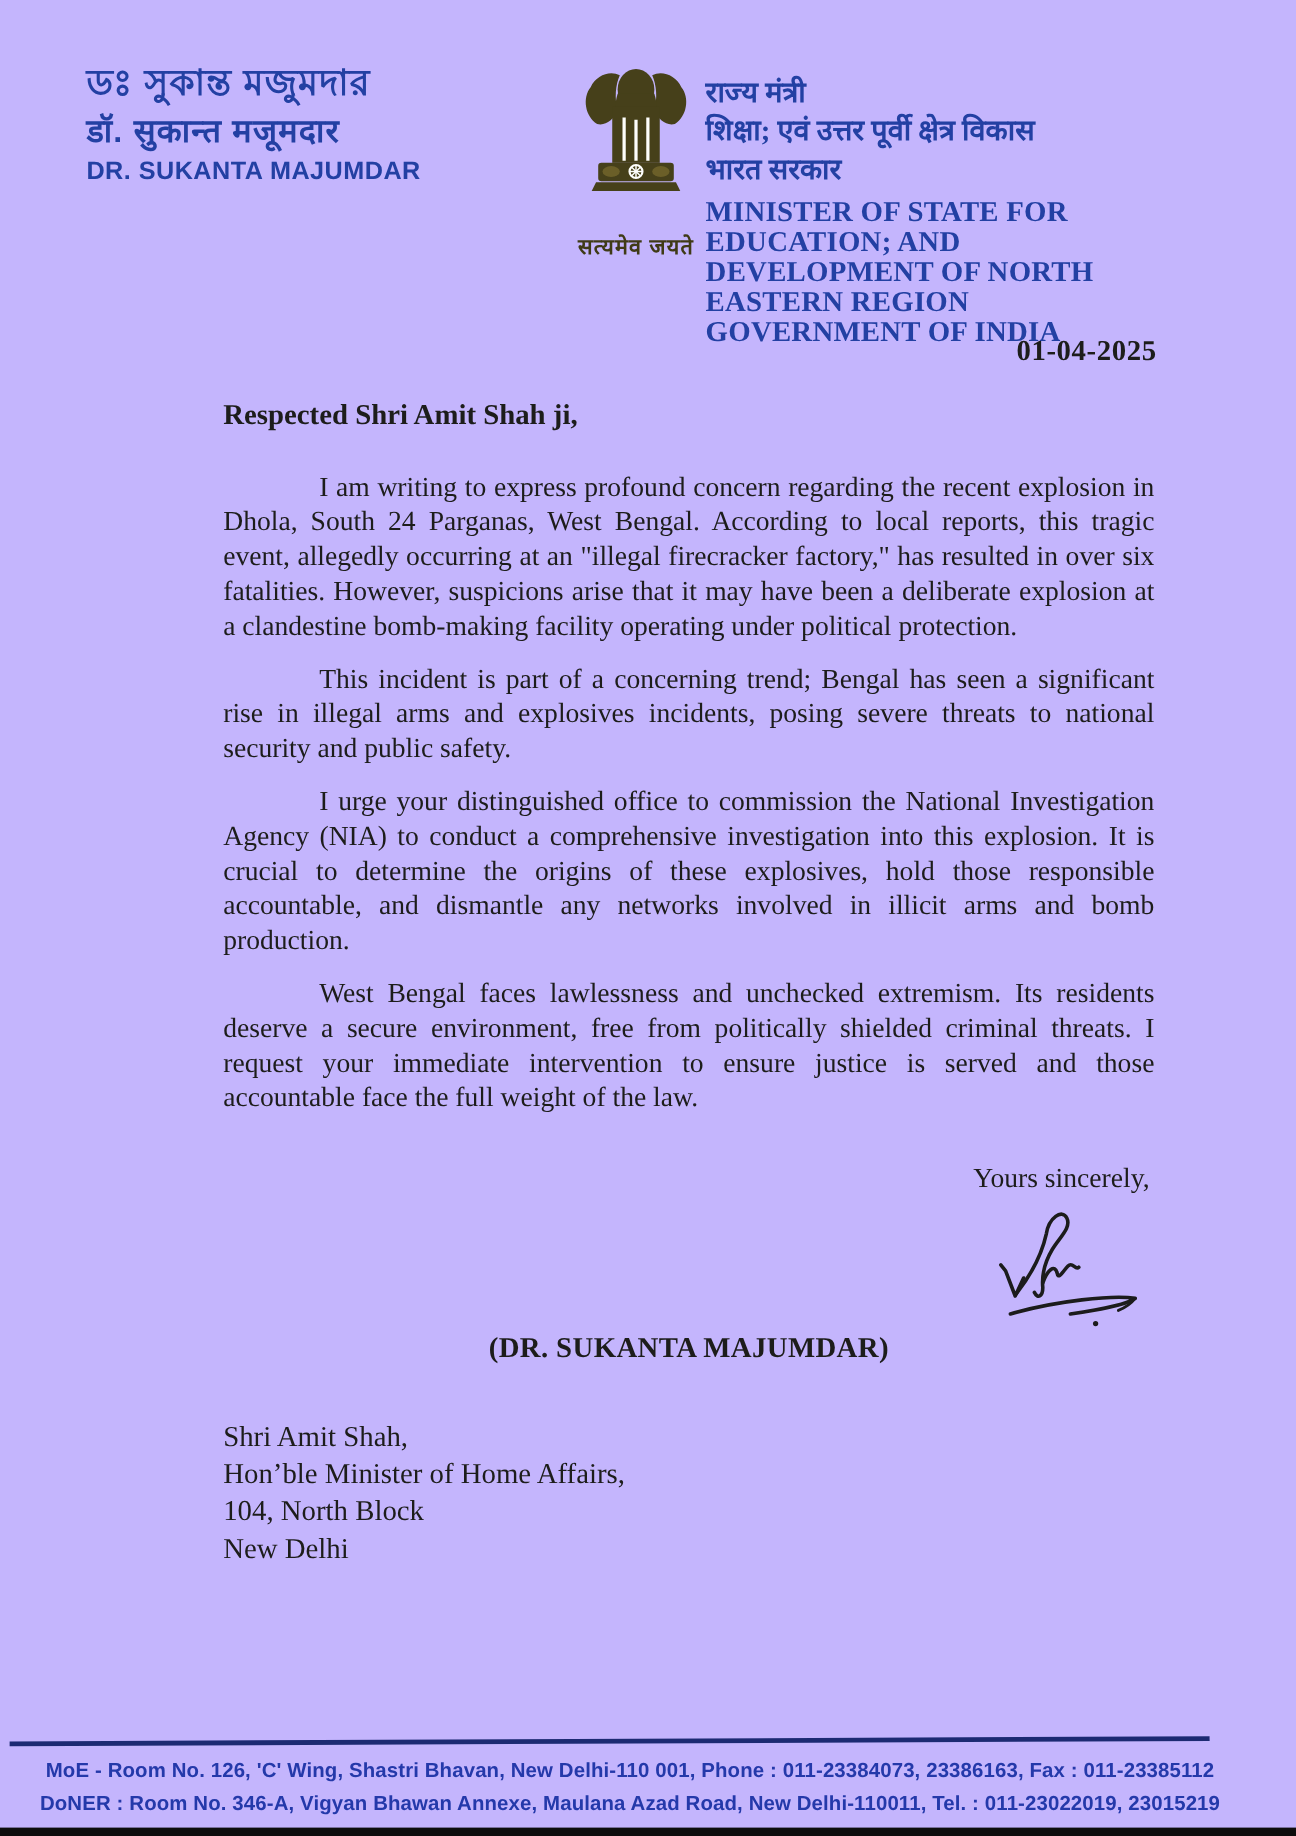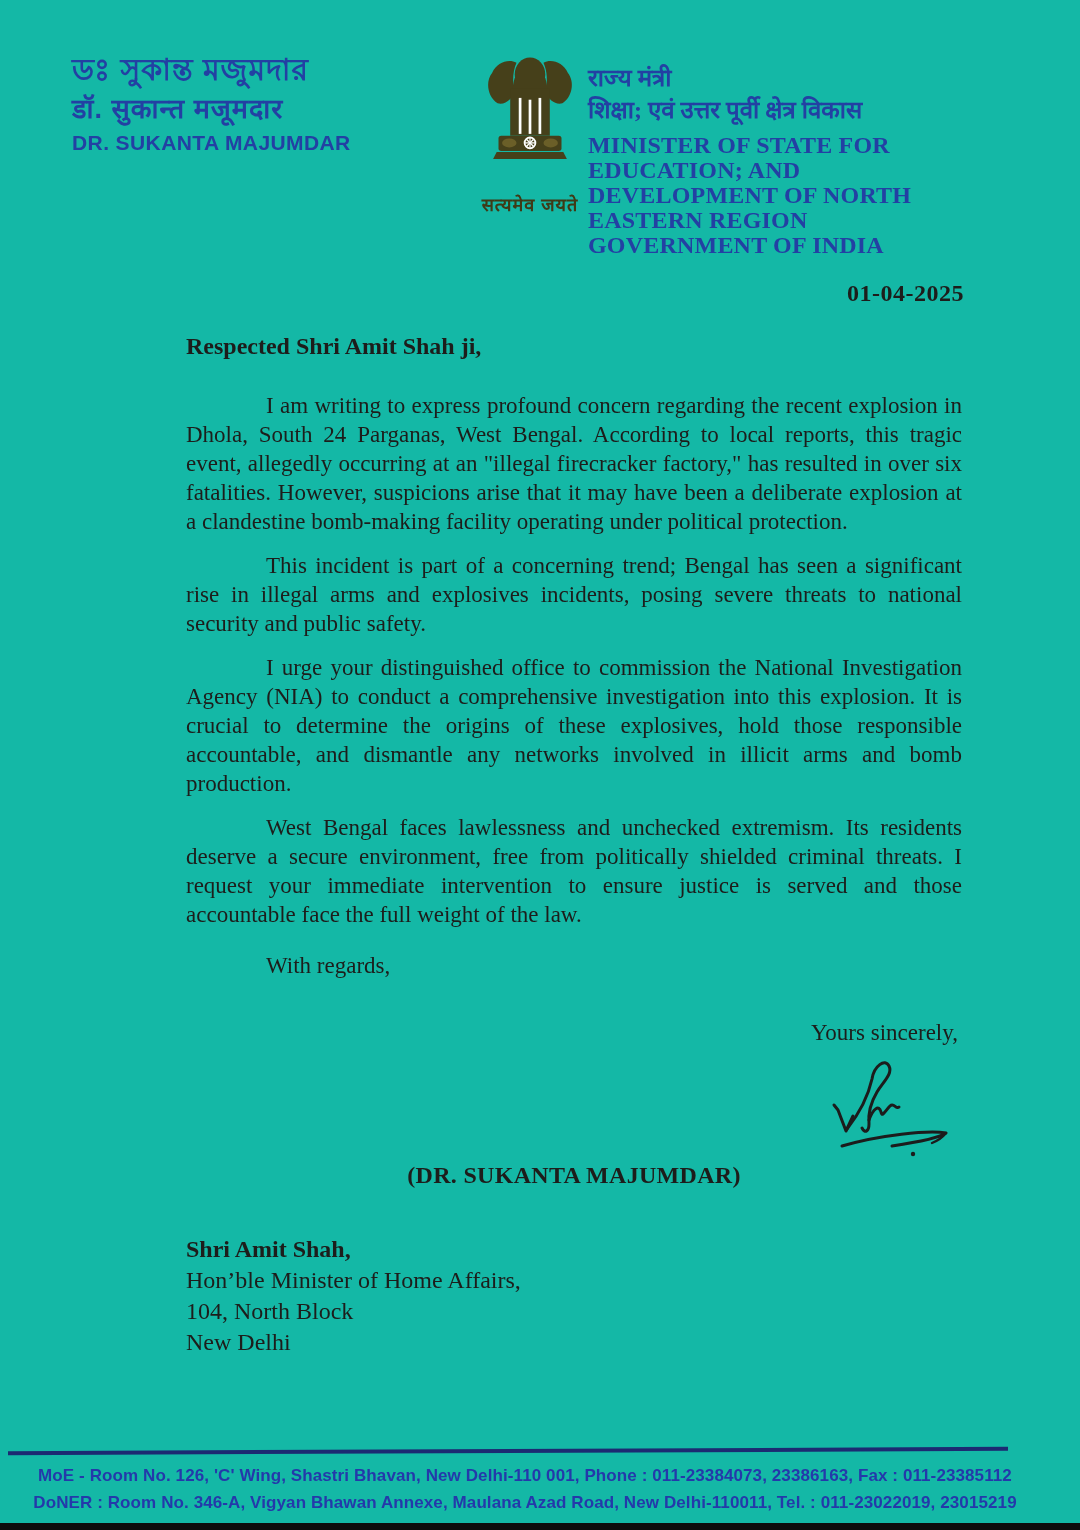--- a/index.html
+++ b/index.html
@@ -1,19 +1,19 @@
 <!DOCTYPE html>
 <html><head>
 <meta charset="utf-8">
 <style>
   html,body{margin:0;padding:0;background:#e8e8e8;}
   .page{
     position:relative;
     width:1080px;height:1530px;
-    background:#14b8a6;
+    background:#c4b5fd;
     overflow:hidden;
     font-family:"Liberation Serif", serif;
     color:#1d1d1b;
   }
 
   
   .lh-left{
     position:absolute;left:72px;top:50px;width:330px;
     color:#2340a3;
     font-family:"Liberation Sans", sans-serif;
@@ -51,21 +51,21 @@
   .salutation{font-weight:bold;font-size:24px;margin:0 0 30px 0;}
   .para{
     margin:0 0 15px 0;text-align:justify;text-indent:80px;
     text-justify:inter-word;
   }
   .closing{margin:22px 0 0 80px;}
   .signoff{margin:38px 0 0 0;text-align:right;padding-right:4px;}
   .sig-wrap{width:150px;height:106px;margin:6px 12px 0 auto;}
   .signatory{margin:2px 0 0 0;text-align:center;font-weight:bold;font-size:24px;letter-spacing:.3px;}
   .recipient{margin-top:44px;line-height:31px;font-size:24px;}
-  .recipient .r-bold{font-weight:bold;}
+  .recipient .r-bold{font-weight:normal;}
 
   
   .footer-rule{
     position:absolute;left:8px;top:1449px;width:1000px;height:4px;
     background:#1c2a72;transform:rotate(-0.25deg);
   }
   .footer-text{
     position:absolute;left:20px;top:1462px;width:1010px;
     text-align:center;color:#2439aa;
     font-family:"Liberation Sans", sans-serif;
@@ -119,37 +119,37 @@
 
           <path d="M23,116 L97,116 L101,124 L19,124 Z"></path>
         </g>
       </svg>
       <div class="motto">सत्यमेव जयते</div>
     </div>
 
     <div class="lh-right">
       <div class="hi">राज्य मंत्री</div>
       <div class="hi">शिक्षा; एवं उत्तर पूर्वी क्षेत्र विकास</div>
+      <div class="hi">भारत सरकार</div>
       <div class="en first">MINISTER OF STATE FOR EDUCATION; AND</div>
       <div class="en">DEVELOPMENT OF NORTH EASTERN REGION</div>
       <div class="en">GOVERNMENT OF INDIA</div>
     </div>
   </header>
 
   <div class="date">01-04-2025</div>
 
   <main class="body">
     <p class="salutation">Respected Shri Amit Shah ji,</p>
 
     <p class="para">I am writing to express profound concern regarding the recent explosion in Dhola, South 24 Parganas, West Bengal. According to local reports, this tragic event, allegedly occurring at an "illegal firecracker factory," has resulted in over six fatalities. However, suspicions arise that it may have been a deliberate explosion at a clandestine bomb-making facility operating under political protection.</p>
     <p class="para">This incident is part of a concerning trend; Bengal has seen a significant rise in illegal arms and explosives incidents, posing severe threats to national security and public safety.</p>
     <p class="para">I urge your distinguished office to commission the National Investigation Agency (NIA) to conduct a comprehensive investigation into this explosion. It is crucial to determine the origins of these explosives, hold those responsible accountable, and dismantle any networks involved in illicit arms and bomb production.</p>
     <p class="para">West Bengal faces lawlessness and unchecked extremism. Its residents deserve a secure environment, free from politically shielded criminal threats. I request your immediate intervention to ensure justice is served and those accountable face the full weight of the law.</p>
 
-    <p class="closing">With regards,</p>
 
     <p class="signoff">Yours sincerely,</p>
 
     <div class="sig-wrap">
       <svg width="150" height="106" viewBox="0 0 150 106" aria-hidden="true">
         <g fill="none" stroke="#1c1c1c" stroke-width="3" stroke-linecap="round" stroke-linejoin="round">
 
           <path d="M34,52 L38,57 L46,78 L53,63"></path>
 
           <path d="M47,76 C58,62 68,44 72,26 C74,13 85,5 89,13 C93,21 83,29 77,39 C71,49 68,60 69,71 C69,78 65,81 62,75"></path>

